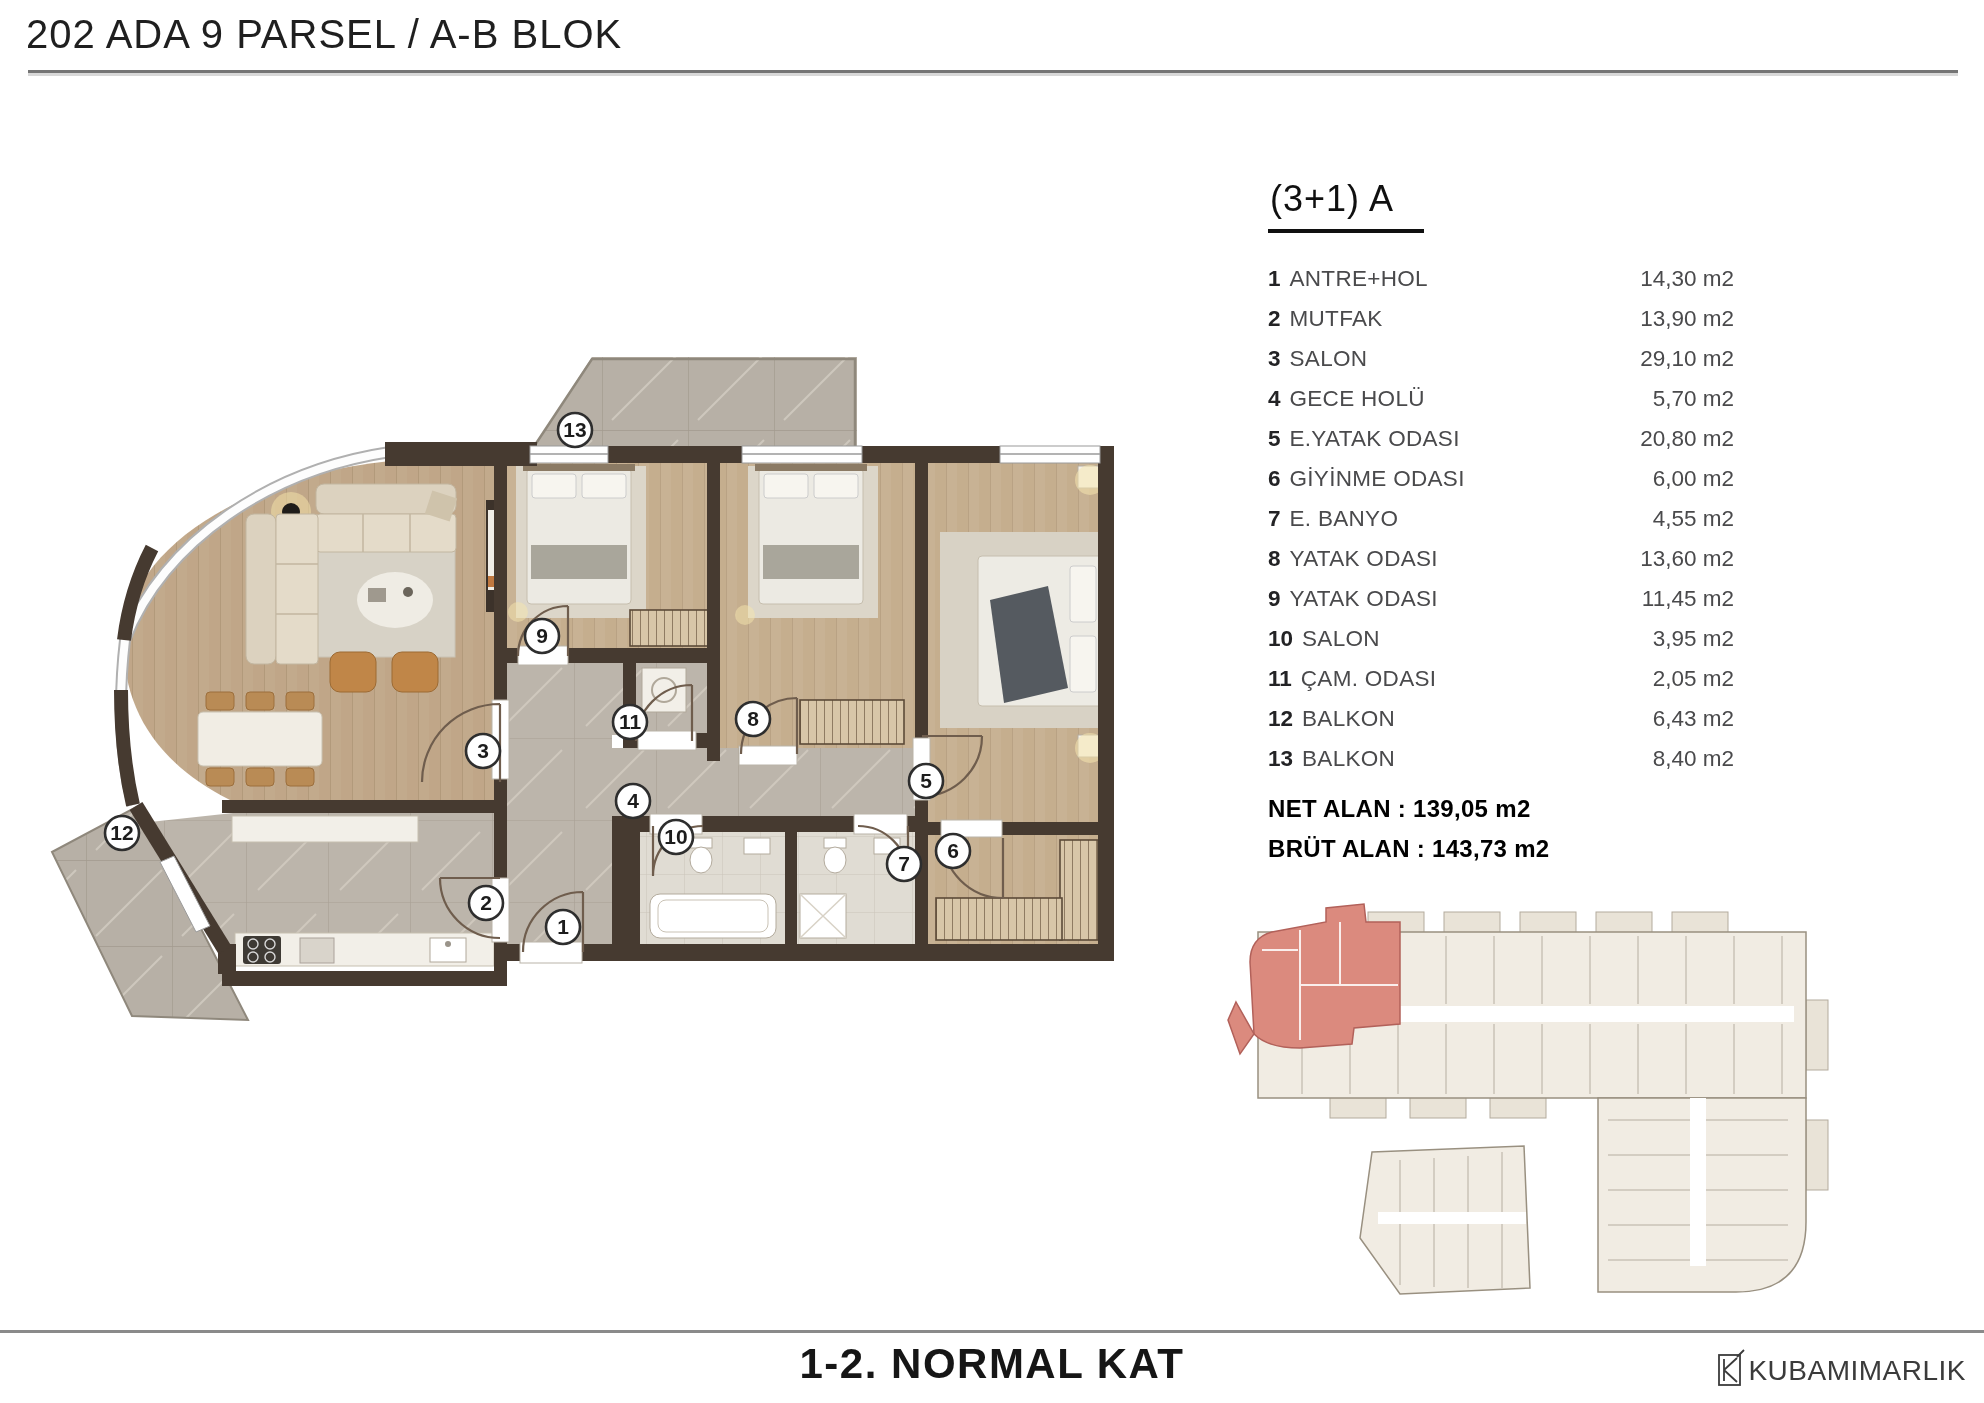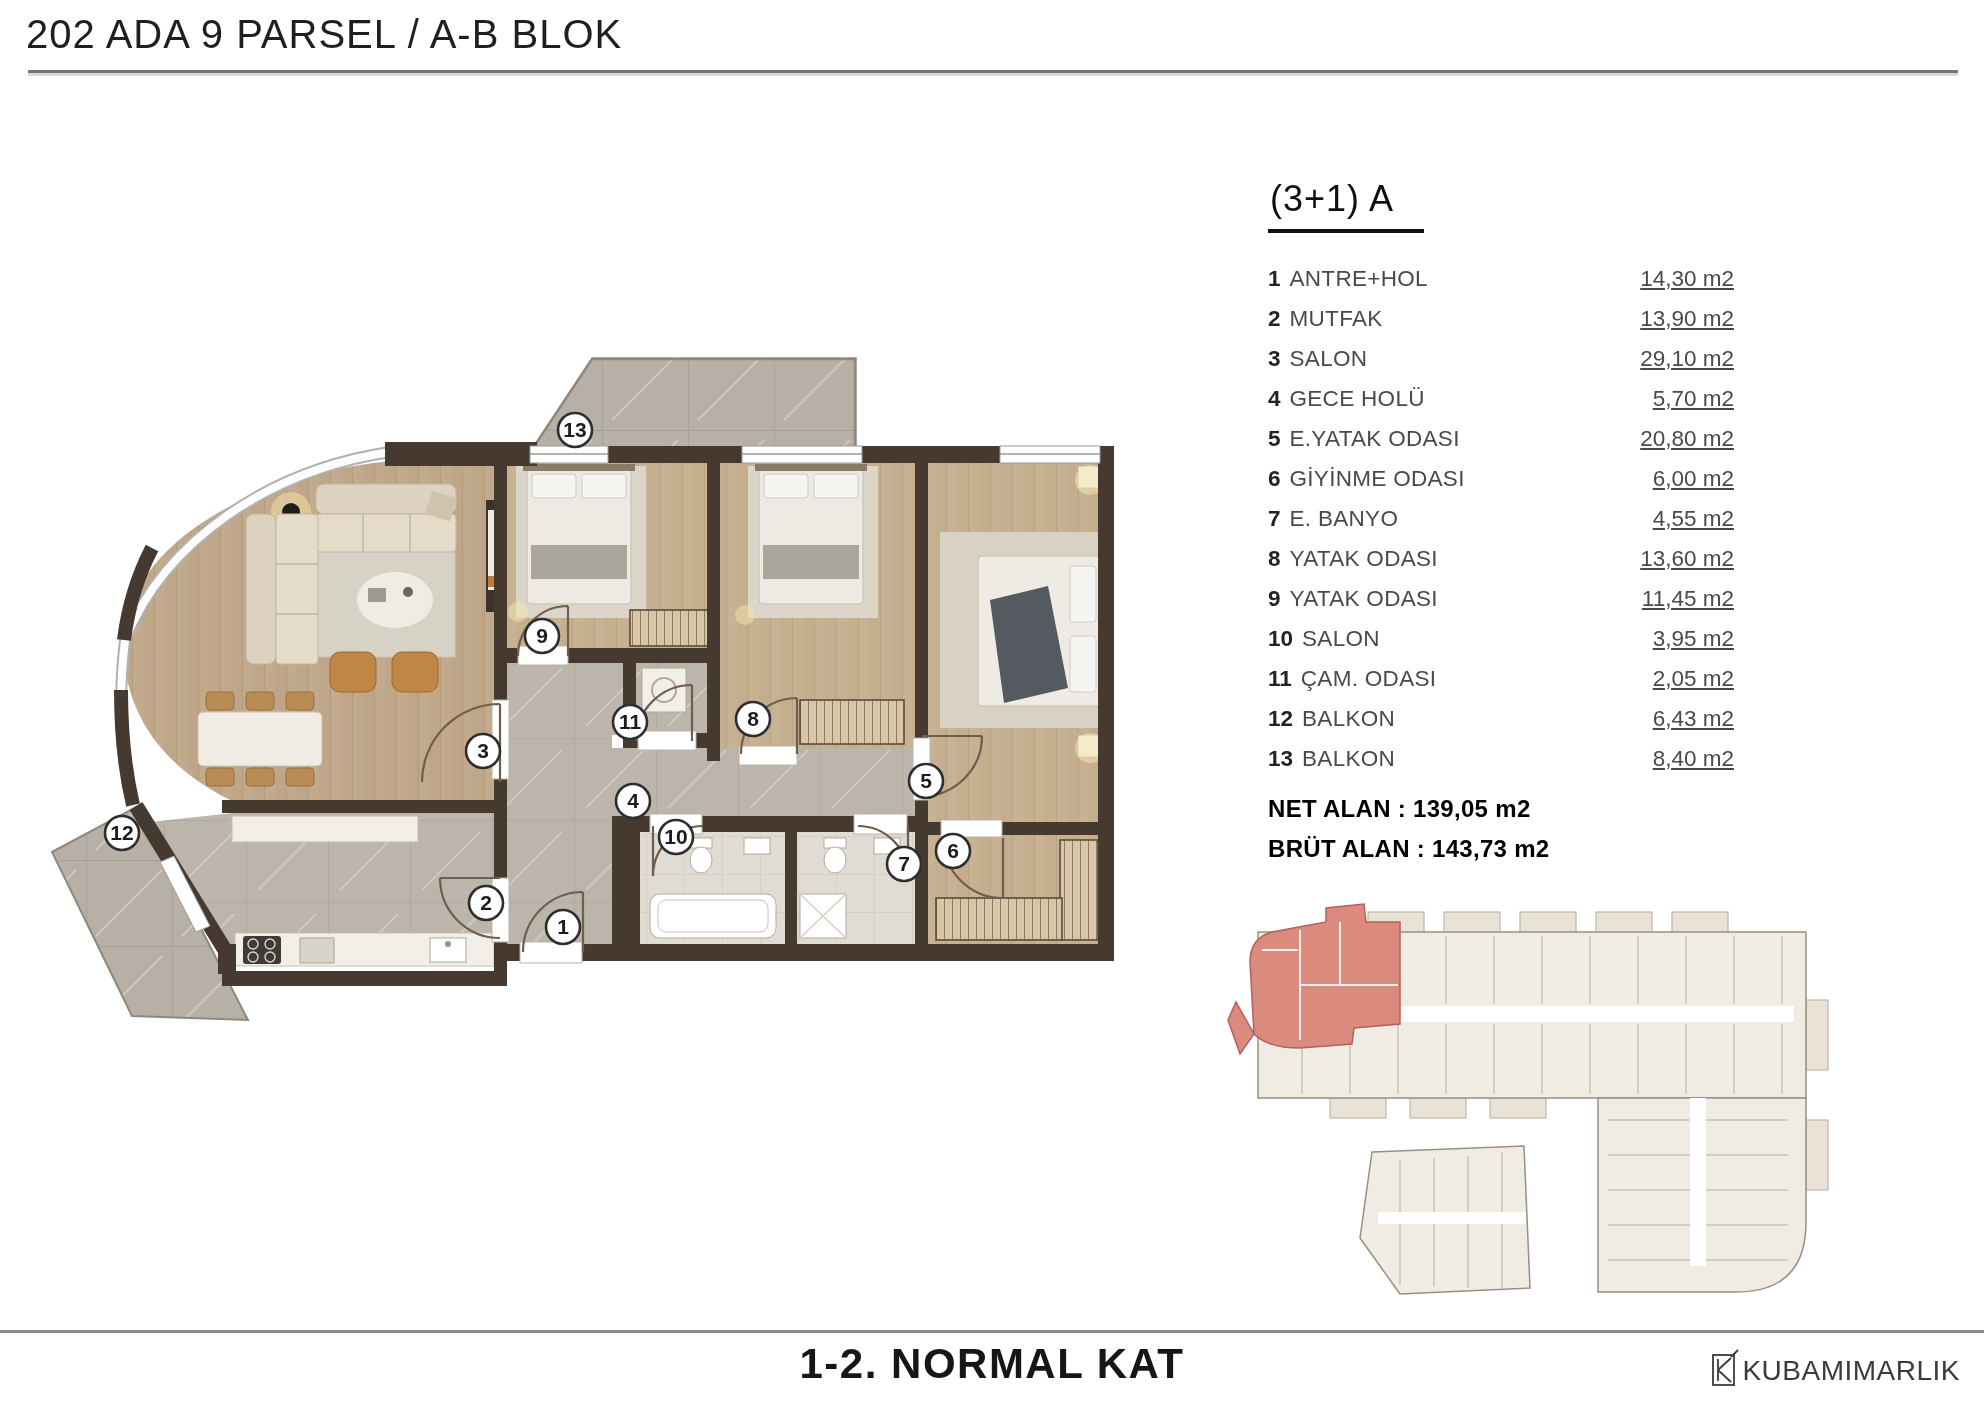--- a/index.html
+++ b/index.html
@@ -6,26 +6,26 @@
   body{width:1984px;height:1403px;position:relative;font-family:"Liberation Sans",sans-serif;overflow:hidden;}
   .abs{position:absolute;}
   .page-title{left:26px;top:12px;font-size:40px;font-weight:400;color:#1f1f1f;letter-spacing:1px;}
   .header-rule{top:70px;left:28px;right:26px;height:3px;background:#757575;box-shadow:0 3px 0 #d8d8d8;}
   .plan-svg{left:0;top:0;}
   .legend{left:1268px;top:178px;width:466px;}
   .legend-heading{display:inline-block;font-size:36px;font-weight:400;color:#101010;letter-spacing:1px;border-bottom:4px solid #101010;padding:0 30px 9px 2px;margin-bottom:26px;}
   .legend-row{display:flex;align-items:center;height:40px;font-size:22.5px;color:#4a4a4c;}
   .room-no{font-weight:700;color:#232325;margin-right:9px;}
   .room-name{letter-spacing:.3px;}
-  .room-area{margin-left:auto;text-align:center;text-decoration:underline;}
+  .room-area{margin-left:auto;text-align:center;}
   .legend-totals{margin-top:10px;}
   .total-line{height:40px;line-height:40px;font-size:24px;font-weight:700;color:#000000;letter-spacing:.3px;}
   .footer-rule{top:1330px;left:0;right:0;height:3px;background:#8a8a8a;}
   .footer-title{top:1340px;left:0;width:100%;text-align:center;font-size:42px;font-weight:600;color:#161616;letter-spacing:1.5px;}
-  .logo{top:1348px;right:24px;display:flex;align-items:center;gap:2px;color:#3b3b3b;justify-content:flex-end;}
+  .logo{top:1348px;right:18px;display:flex;align-items:center;gap:2px;color:#3b3b3b;justify-content:flex-end;}
   .logo-text{font-size:28px;letter-spacing:.5px;}
   svg text{font-family:"Liberation Sans",sans-serif;}
   .marker-circle{fill:#ffffff;stroke:#2e2e2e;stroke-width:2.6px;}
   .marker-text{font-size:21px;font-weight:700;fill:#1c1c1c;text-anchor:middle;}
 </style>
 </head>
 <body>
 
 <div class="abs page-title">202 ADA 9 PARSEL / A-B BLOK</div>
 <div class="abs header-rule"></div>

